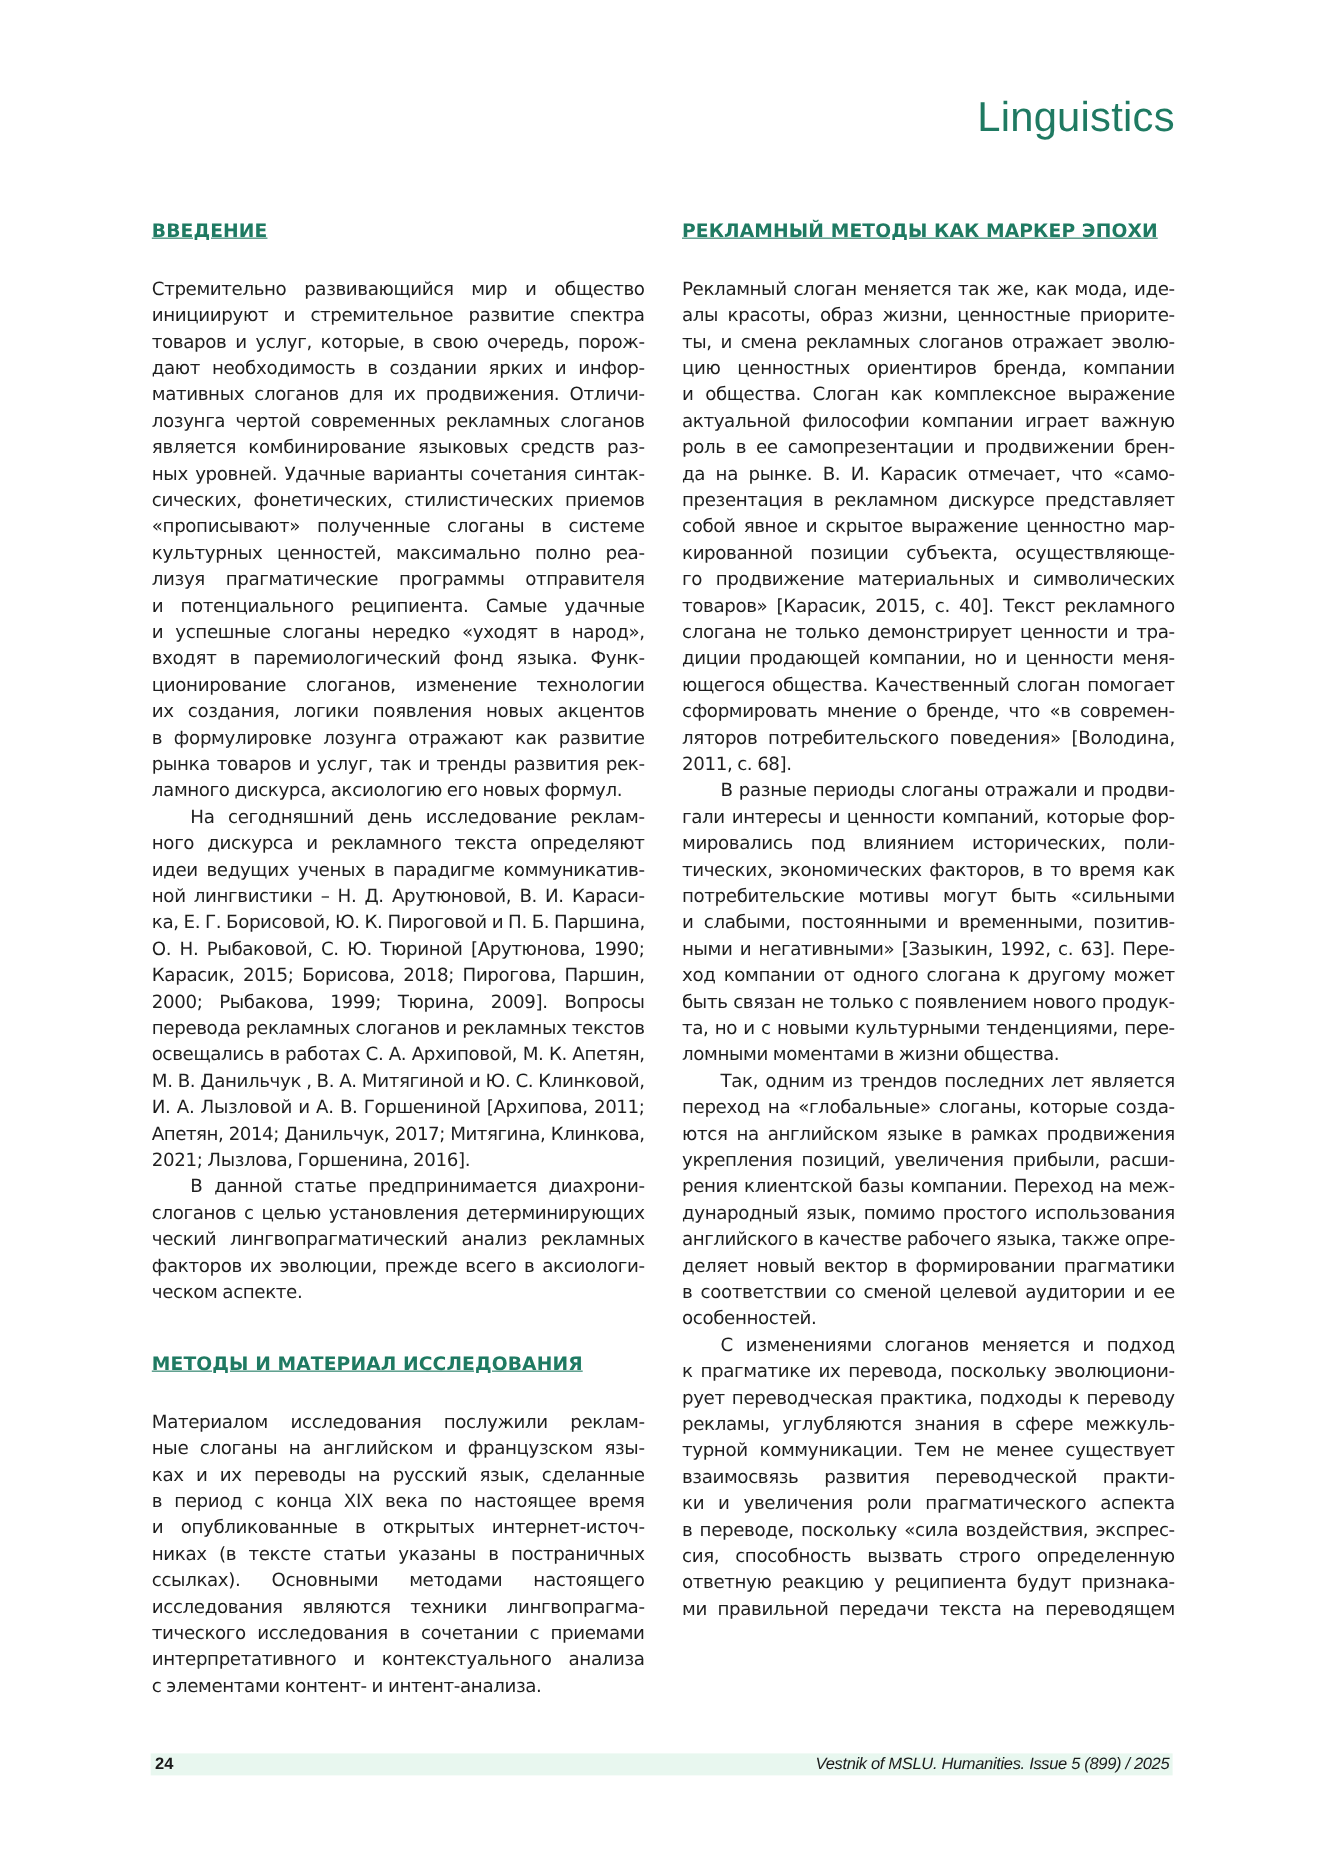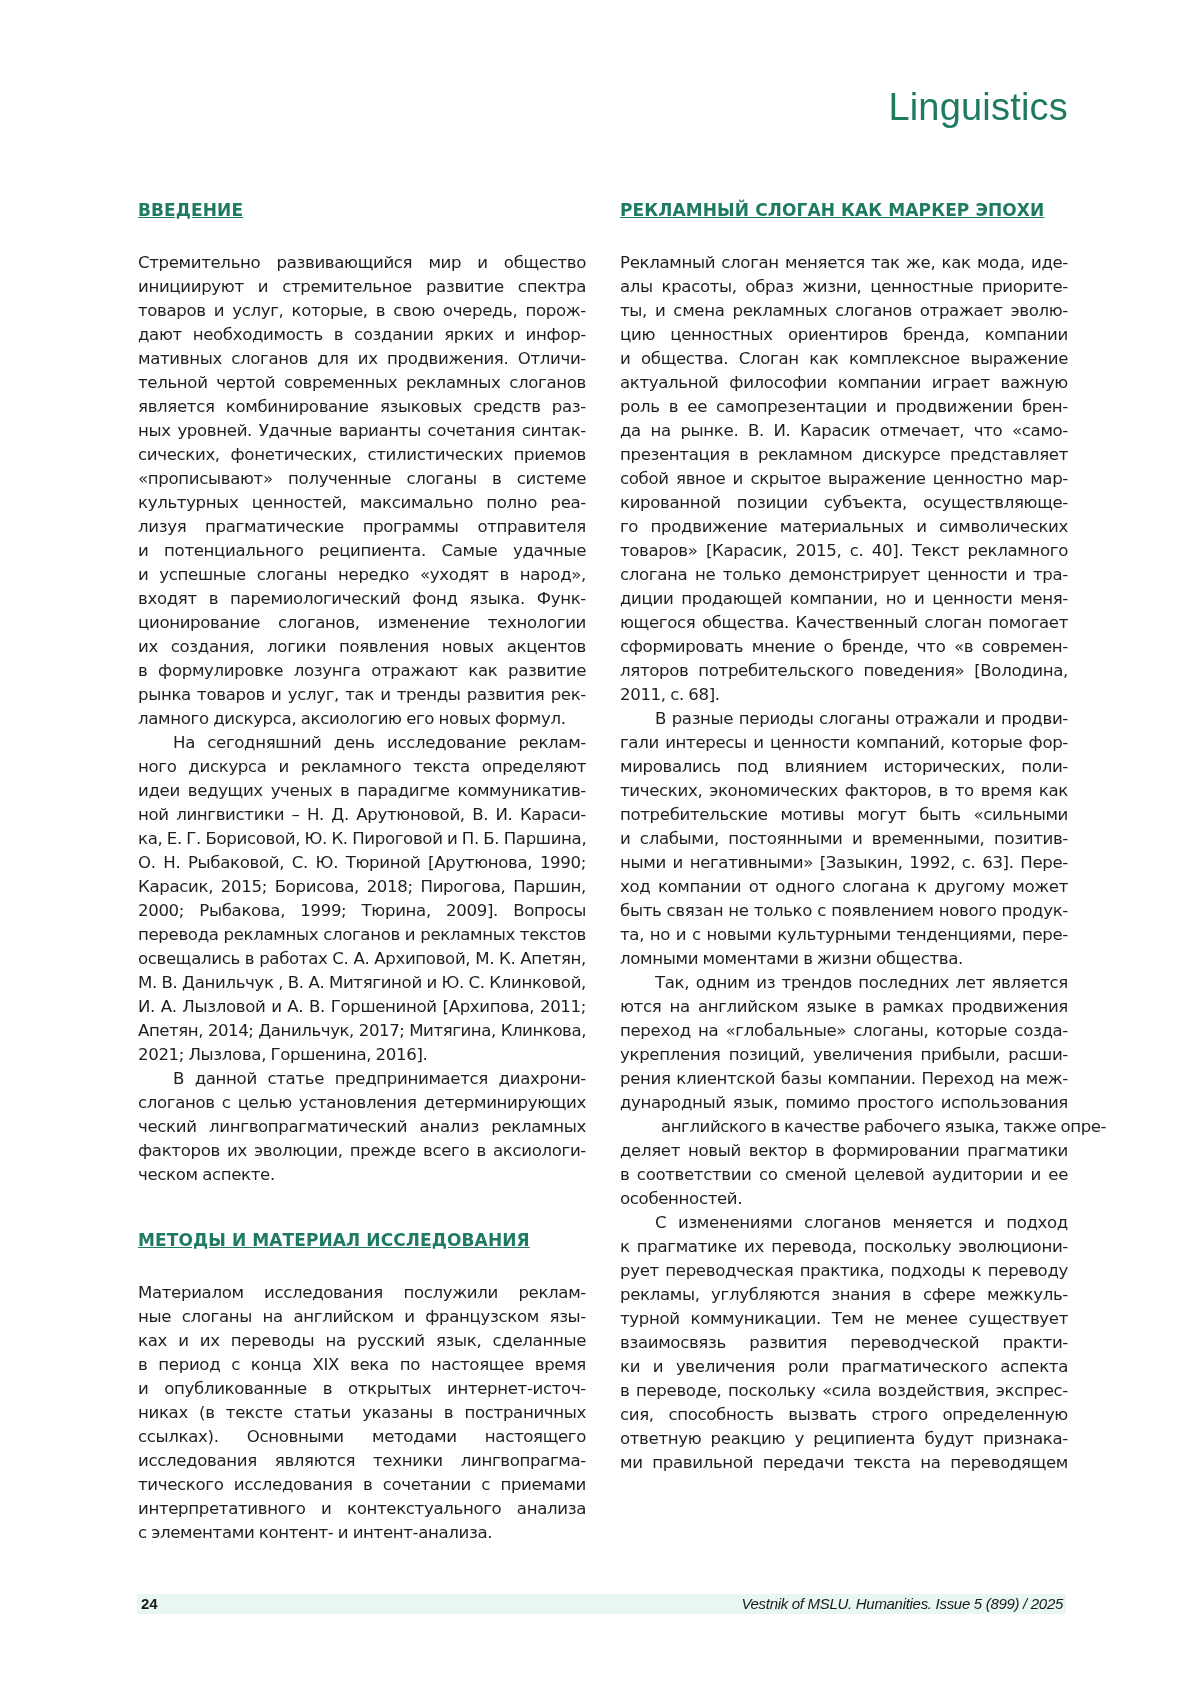--- a/index.html
+++ b/index.html
@@ -35,21 +35,21 @@
   <section>
     <h2 class="heading">ВВЕДЕНИЕ</h2>
     <div class="gap-after-heading"></div>
     <div class="section-body">
         <div class="para">
           <span class="line">Стремительно развивающийся мир и общество</span>
           <span class="line">инициируют и стремительное развитие спектра</span>
           <span class="line">товаров и услуг, которые, в свою очередь, порож-</span>
           <span class="line">дают необходимость в создании ярких и инфор-</span>
           <span class="line">мативных слоганов для их продвижения. Отличи-</span>
-          <span class="line">тельной чертой современных рекламных слоганов</span>
+          <span class="line">лозунга чертой современных рекламных слоганов</span>
           <span class="line">является комбинирование языковых средств раз-</span>
           <span class="line">ных уровней. Удачные варианты сочетания синтак-</span>
           <span class="line">сических, фонетических, стилистических приемов</span>
           <span class="line">«прописывают» полученные слоганы в системе</span>
           <span class="line">культурных ценностей, максимально полно реа-</span>
           <span class="line">лизуя прагматические программы отправителя</span>
           <span class="line">и потенциального реципиента. Самые удачные</span>
           <span class="line">и успешные слоганы нередко «уходят в народ»,</span>
           <span class="line">входят в паремиологический фонд языка. Функ-</span>
           <span class="line">ционирование слоганов, изменение технологии</span>
@@ -100,21 +100,21 @@
           <span class="line">тического исследования в сочетании с приемами</span>
           <span class="line">интерпретативного и контекстуального анализа</span>
           <span class="line last">с элементами контент- и интент-анализа.</span>
         </div>
       </div>
   </section>
 </div>
 
 <div class="col right">
   <section>
-    <h2 class="heading">РЕКЛАМНЫЙ СЛОГАН КАК МАРКЕР ЭПОХИ</h2>
+    <h2 class="heading">РЕКЛАМНЫЙ МЕТОДЫ КАК МАРКЕР ЭПОХИ</h2>
     <div class="gap-after-heading"></div>
     <div class="section-body">
         <div class="para">
           <span class="line">Рекламный слоган меняется так же, как мода, иде-</span>
           <span class="line">алы красоты, образ жизни, ценностные приорите-</span>
           <span class="line">ты, и смена рекламных слоганов отражает эволю-</span>
           <span class="line">цию ценностных ориентиров бренда, компании</span>
           <span class="line">и общества. Слоган как комплексное выражение</span>
           <span class="line">актуальной философии компании играет важную</span>
           <span class="line">роль в ее самопрезентации и продвижении брен-</span>
@@ -139,26 +139,26 @@
           <span class="line">потребительские мотивы могут быть «сильными</span>
           <span class="line">и слабыми, постоянными и временными, позитив-</span>
           <span class="line">ными и негативными» [Зазыкин, 1992, с. 63]. Пере-</span>
           <span class="line">ход компании от одного слогана к другому может</span>
           <span class="line">быть связан не только с появлением нового продук-</span>
           <span class="line">та, но и с новыми культурными тенденциями, пере-</span>
           <span class="line last">ломными моментами в жизни общества.</span>
         </div>
         <div class="para">
           <span class="line indent">Так, одним из трендов последних лет является</span>
+          <span class="line">переход на «глобальные» слоганы, которые созда-</span>
           <span class="line">ются на английском языке в рамках продвижения</span>
-          <span class="line">переход на «глобальные» слоганы, которые созда-</span>
           <span class="line">укрепления позиций, увеличения прибыли, расши-</span>
           <span class="line">рения клиентской базы компании. Переход на меж-</span>
           <span class="line">дународный язык, помимо простого использования</span>
-          <span class="line" style="letter-spacing: -0.45px; margin-left: 41px;">английского в качестве рабочего языка, также опре-</span>
+          <span class="line" style="letter-spacing: -0.45px;">английского в качестве рабочего языка, также опре-</span>
           <span class="line">деляет новый вектор в формировании прагматики</span>
           <span class="line">в соответствии со сменой целевой аудитории и ее</span>
           <span class="line last">особенностей.</span>
         </div>
         <div class="para">
           <span class="line indent">С изменениями слоганов меняется и подход</span>
           <span class="line">к прагматике их перевода, поскольку эволюциони-</span>
           <span class="line">рует переводческая практика, подходы к переводу</span>
           <span class="line">рекламы, углубляются знания в сфере межкуль-</span>
           <span class="line">турной коммуникации. Тем не менее существует</span>

